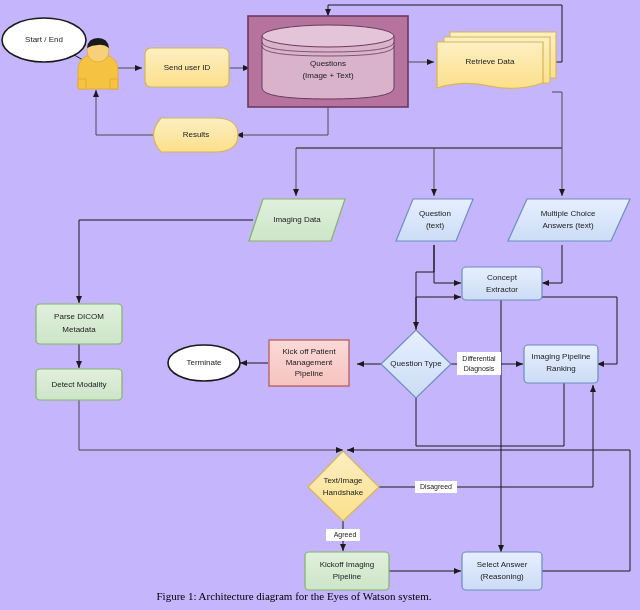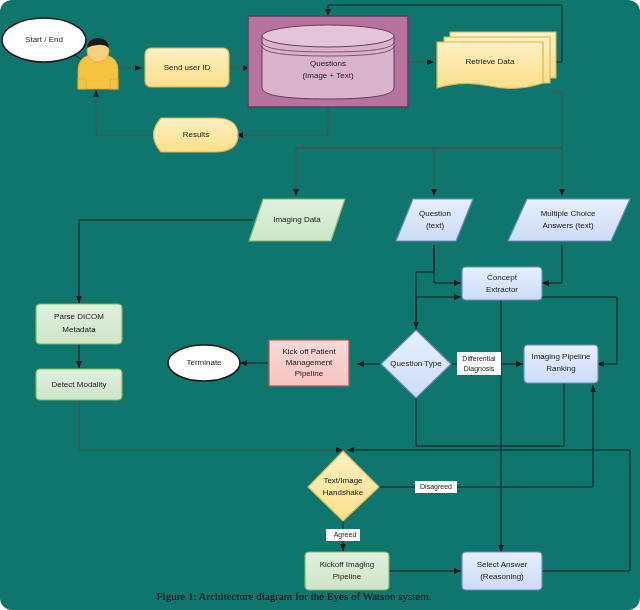--- a/index.html
+++ b/index.html
@@ -1,17 +1,17 @@
 <!DOCTYPE html>
 <html><head>
 <meta charset="utf-8">
 <style>
   html,body{margin:0;padding:0;background:#ffffff;}
   body{font-family:"Liberation Sans",sans-serif;}
-  #page{position:relative;width:640px;height:610px;background:#0f766e;overflow:hidden;border-radius:12px;}
+  #page{position:relative;width:640px;height:610px;background:#c4b5fd;overflow:hidden;}
   #svgroot{position:absolute;left:0;top:0;width:640px;height:610px;}
   .nodelabel{
     font-family:"Liberation Sans",sans-serif;
     font-size:8px;
     fill:#1a1a1a;
     text-anchor:middle;
     dominant-baseline:middle;
     white-space:pre;
   }
   .edgelabel{

